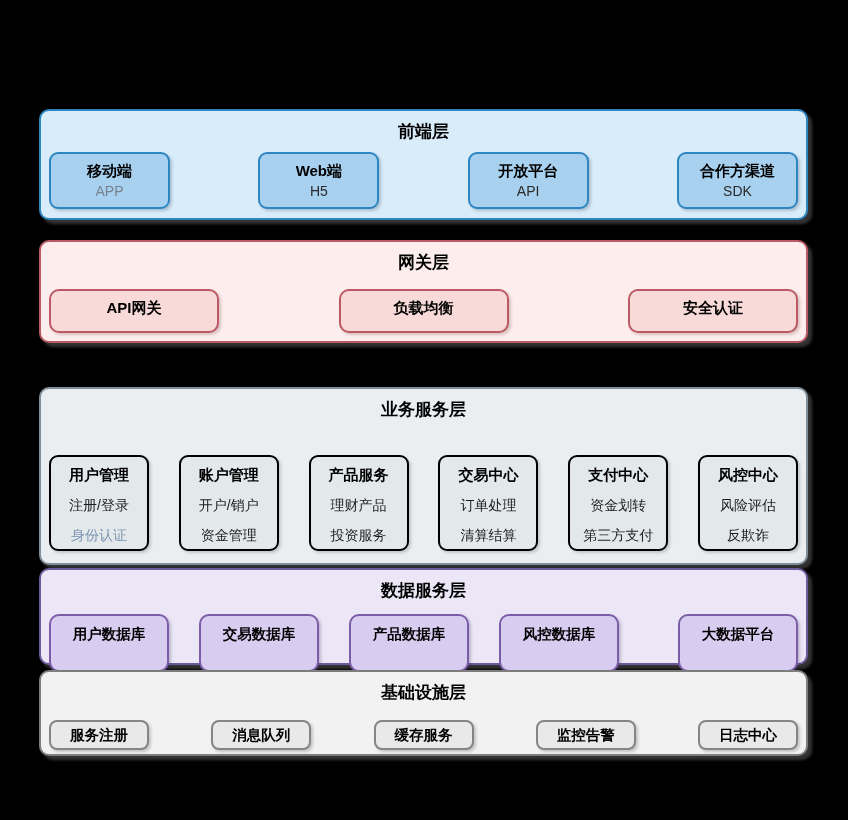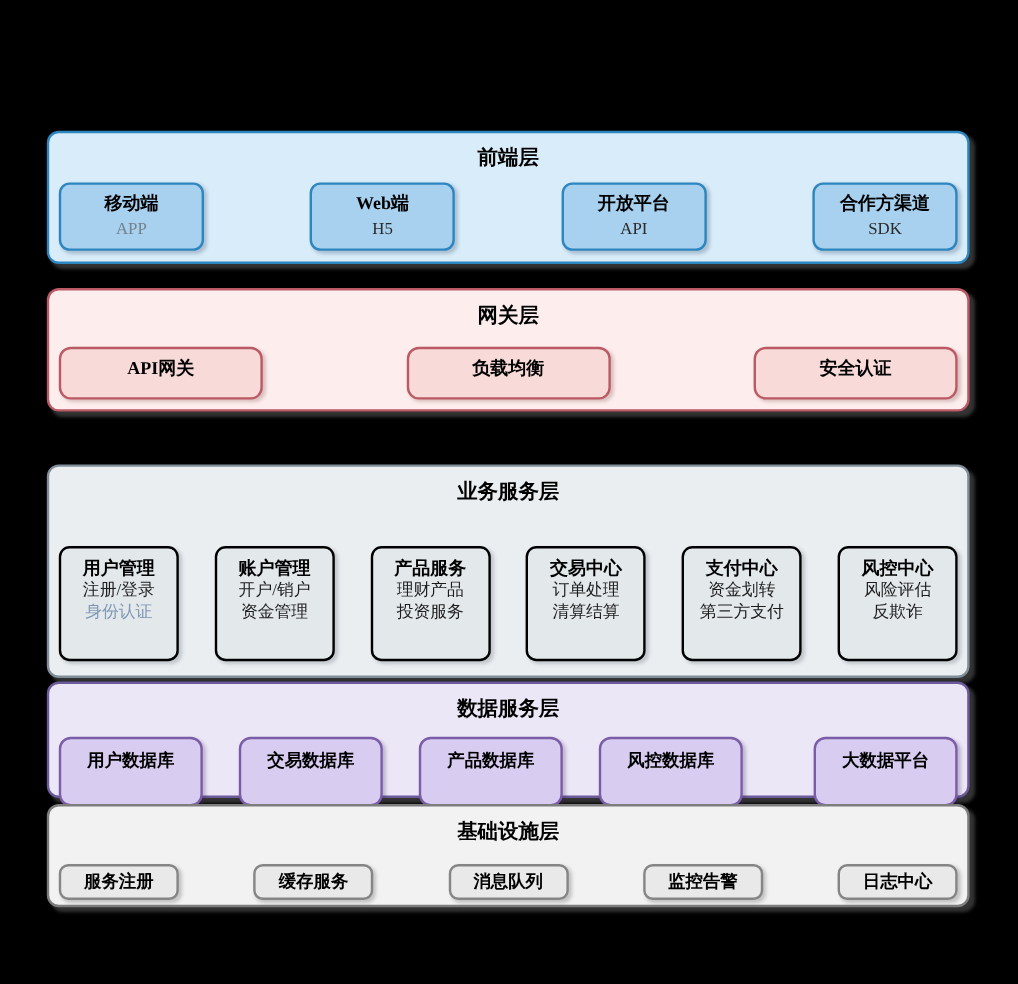--- a/index.html
+++ b/index.html
@@ -16,21 +16,21 @@
   }
   .layer-title { text-align:center; font-weight:bold; font-size:17px; padding-top:10px; line-height:21px; }
 
   
   .layer.frontend { top:109px; height:111px; background:#d9ecf9; border-color:#2e86c1; }
   .layer.gateway  { top:240px; height:103px; background:#fdeeed; border-color:#bb5a64; }
   .layer.business { top:387px; height:178px; background:#eaeef1; border-color:#808e99; }
   .layer.data     { top:568px; height:97px;  background:#ece7f7; border-color:#6b5b9b; }
   .layer.infra    { top:670px; height:86px;  background:#f2f2f2; border-color:#7d7d7d; }
 
-  .row { display:flex; justify-content:space-between; padding:0 8px; align-items:flex-start;font-family:Liberation Serif, serif; }
+  .row { display:flex; justify-content:space-between; padding:0 8px; align-items:flex-start; }
 
   
   .frontend .row { margin-top:10px; }
   .fe-box {
     width:121px; height:57px; background:#a7d1ef; border:2px solid #2e86c1;
     border-radius:9px; text-align:center; padding-top:7px;
     box-shadow:2px 2px 3px rgba(30,60,90,0.25);
   }
   .fe-box .t { font-weight:bold; font-size:15px; line-height:19px; }
   .fe-box .s { font-size:14px; line-height:19px; color:#2a2a2a; margin-top:2px; }
@@ -45,21 +45,21 @@
   }
 
   
   .business .row { margin-top:35px; }
   .biz-box {
     width:100px; height:96px; background:#e3e8eb; border:2px solid #000000;
     border-radius:9px; text-align:center; padding-top:8px;
     box-shadow:2px 2px 3px rgba(50,60,70,0.22);
   }
   .biz-box .t { font-weight:bold; font-size:15px; line-height:19px; }
-  .biz-box .l { font-size:14px; line-height:18px; color:#1c1c1c; }
+  .biz-box .l { font-size:14px; line-height:18px; margin-top:12px; color:#1c1c1c; }
 
   
   .data .row { margin-top:13px; justify-content:flex-start; gap:30px; }
   .db-box {
     width:120px; height:58px; background:#d8cdf0; border:2px solid #7a5ca7;
     border-radius:10px; text-align:center; line-height:36px;
     font-weight:bold; font-size:14.5px;
     box-shadow:2px 2px 3px rgba(55,40,85,0.25);
   }
   .db-box.last { margin-left:auto; }
@@ -156,20 +156,20 @@
       <div class="db-box">产品数据库</div>
       <div class="db-box">风控数据库</div>
       <div class="db-box last">大数据平台</div>
     </div>
   </section>
 
   <section class="layer infra">
     <div class="layer-title">基础设施层</div>
     <div class="row">
       <div class="if-box">服务注册</div>
+      <div class="if-box">消息队列</div>
       <div class="if-box">缓存服务</div>
-      <div class="if-box">消息队列</div>
       <div class="if-box">监控告警</div>
       <div class="if-box">日志中心</div>
     </div>
   </section>
 
 </div>
 
 </body></html>

